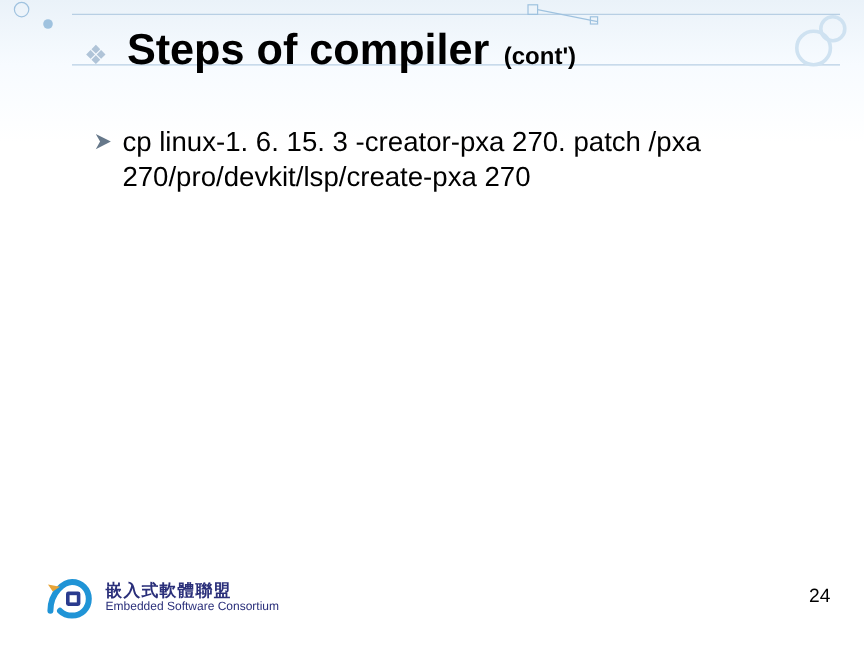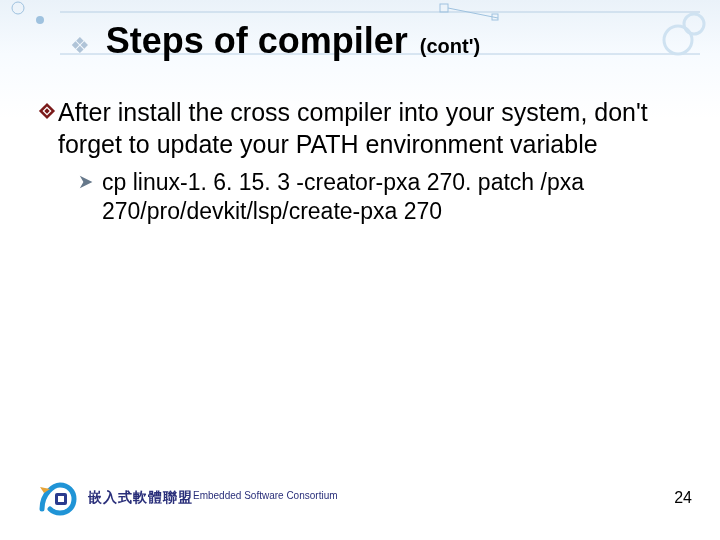--- a/index.html
+++ b/index.html
@@ -49,21 +49,21 @@
     flex: 0 0 auto; width: 18px; height: 18px; margin-top: 5px; margin-right: 6px;
     color: #66788a;
   }
   .bullet2 .text { flex: 1 1 auto; }
   .footer {
     position: absolute; left: 38px; right: 28px; bottom: 20px; height: 44px;
     display: flex; align-items: center; justify-content: space-between;
   }
   .logo-block { display: flex; align-items: center; gap: 10px; }
   .logo-mark { width: 40px; height: 38px; }
-  .logo-text { display: flex; flex-direction: row; line-height: 1.1; }
+  .logo-text { display: flex; flex-direction: column; line-height: 1.1; }
   .logo-cn { font-size: 14px; color: #2a2f7a; font-weight: 600; letter-spacing: 1px; }
   .logo-en { font-size: 10px; color: #2a2f7a; }
   .page-num { font-size: 16px; color: #000; }
 </style>
 </head>
 <body>
 
 <div class="slide">
 
   <svg class="decor-top" viewBox="0 0 720 60" preserveAspectRatio="none">
@@ -79,28 +79,20 @@
   </svg>
 
   <div class="title-wrap">
     <span class="title-bullet">❖</span>
     <span class="title">Steps of compiler</span>
     <span class="title-sub">(cont')</span>
   </div>
 
   <div class="body">
 
-    <div class="bullet1">
-      <svg class="diamond" viewBox="0 0 20 20">
-        <polygon points="10,1 19,10 10,19 1,10" fill="#7a1a1a"></polygon>
-        <polygon points="10,5 15,10 10,15 5,10" fill="#ffffff"></polygon>
-        <polygon points="10,7 13,10 10,13 7,10" fill="#7a1a1a"></polygon>
-      </svg>
-      <div class="text">After install the cross compiler into your system, don't forget to update your PATH environment variable</div>
-    </div>
 
 
     <div class="sub-list">
       <div class="bullet2">
         <svg class="arrow" viewBox="0 0 20 20">
           <polygon points="2,3 16,10 2,17 6,10" fill="#66788a"></polygon>
         </svg>
         <div class="text">cp  linux-1. 6. 15. 3 -creator-pxa 270. patch /pxa 270/pro/devkit/lsp/create-pxa 270</div>
       </div>
     </div>

